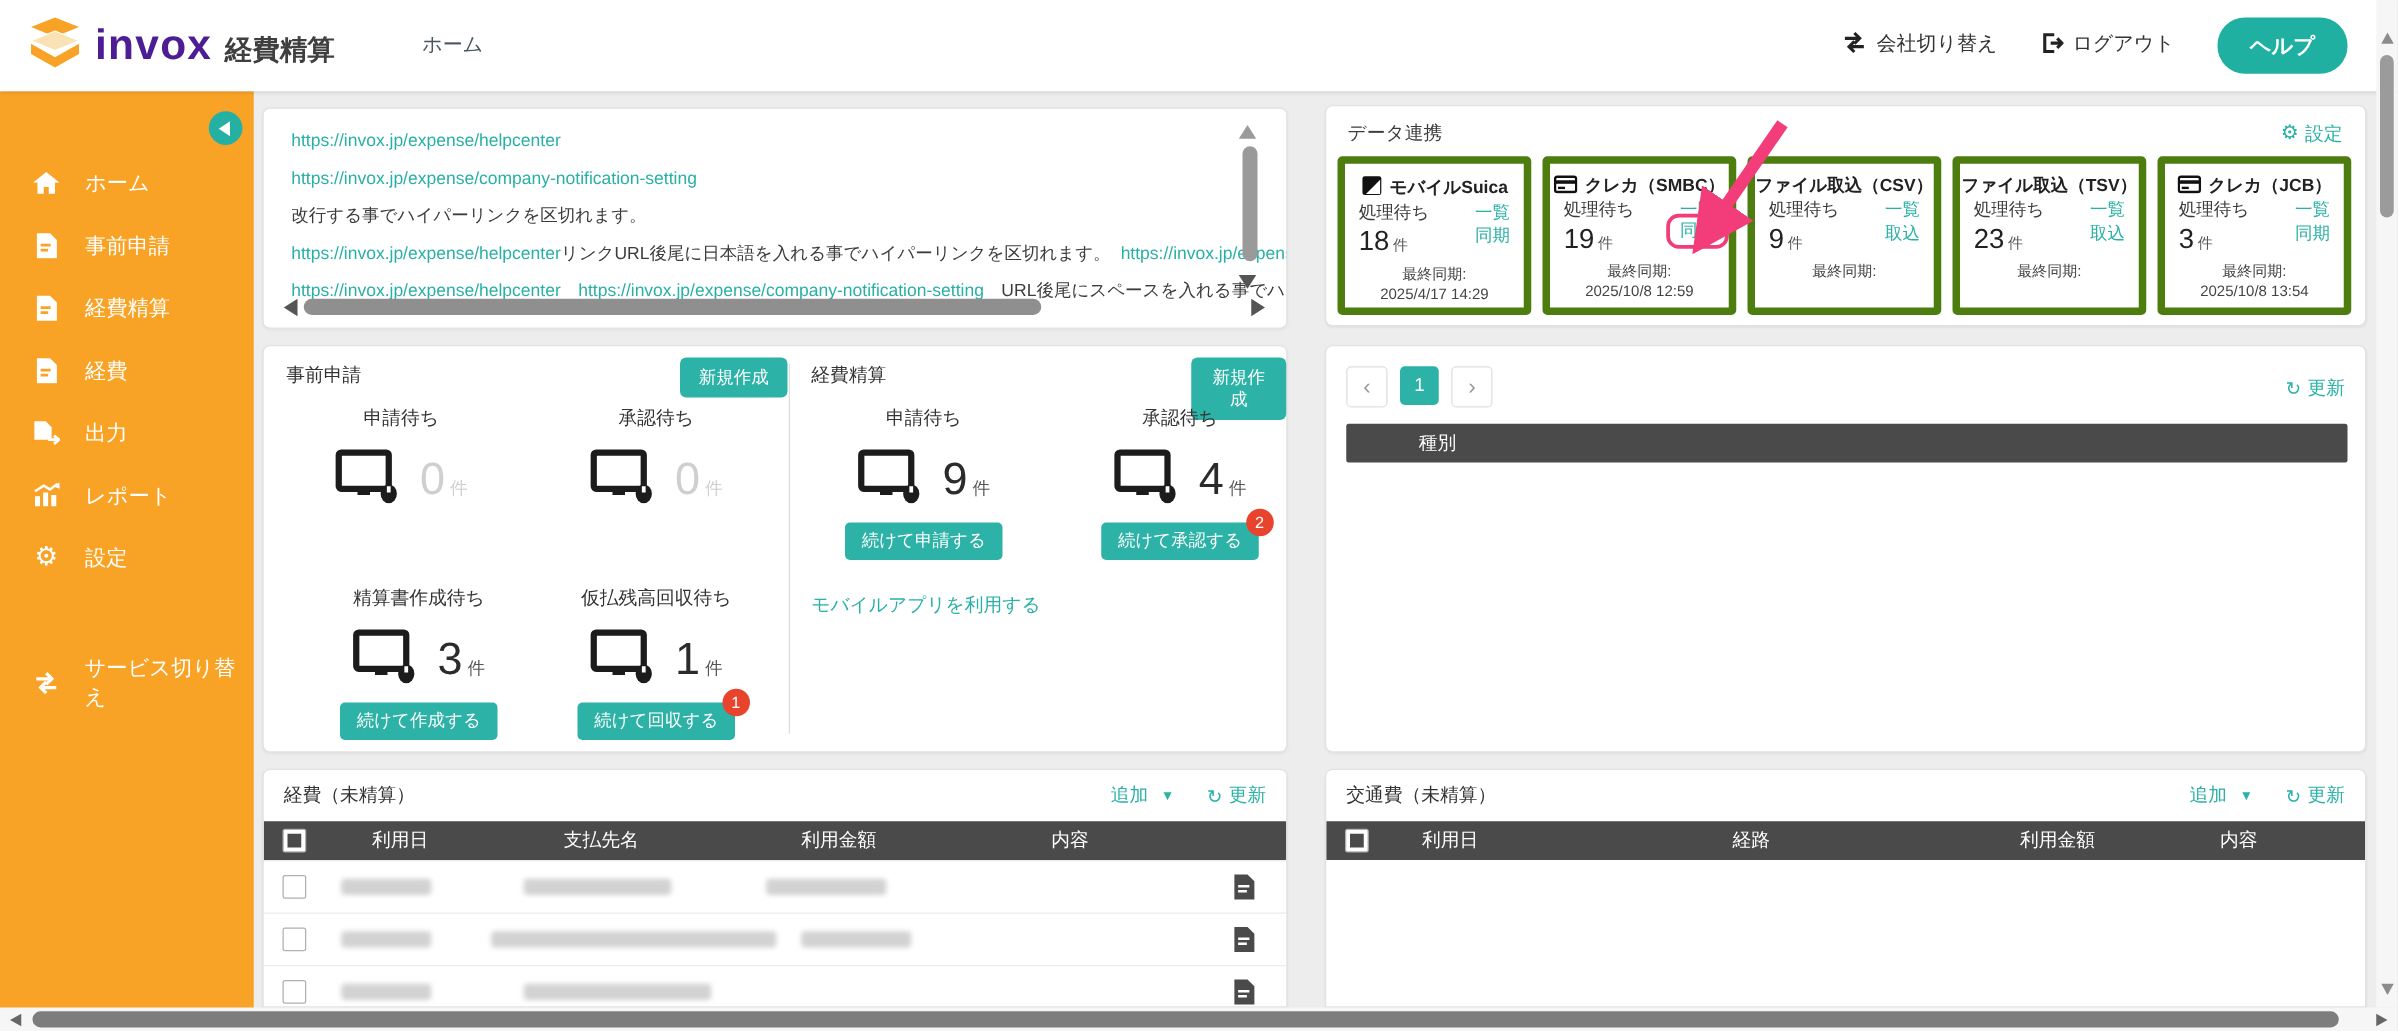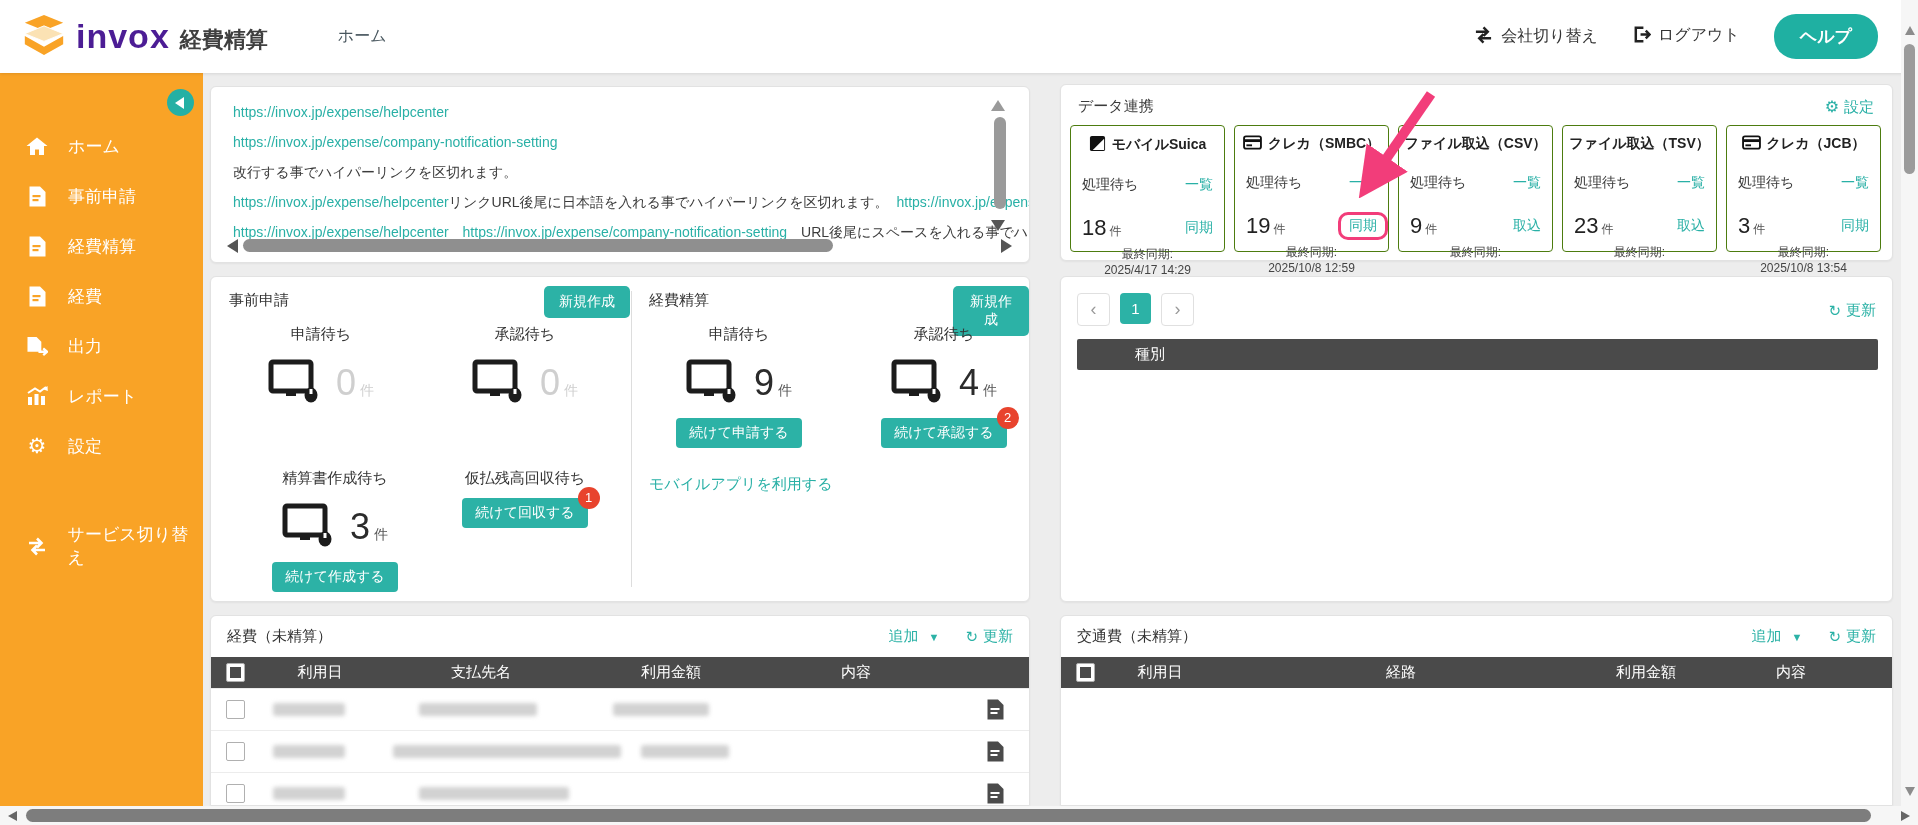--- a/index.html
+++ b/index.html
@@ -46,25 +46,25 @@
             border-bottom:7px solid transparent;border-right:11px solid #555}
   .hsb-thumb{position:absolute;left:32px;top:152px;width:590px;height:13px;background:#8f8f8f;border-radius:7px}
   .hsb-right{position:absolute;left:790px;top:152px;width:0;height:0;border-top:7px solid transparent;
              border-bottom:7px solid transparent;border-left:11px solid #555}
   
   .datalink{left:1060px;top:84px;width:833px;height:177px}
   .dl-title{position:absolute;left:17px;top:12px;font-size:15px}
   .dl-settings{position:absolute;right:18px;top:12px;display:flex;align-items:center;gap:5px;
                font-size:15px;color:#29b0a6;cursor:pointer}
   .dl-cards{position:absolute;left:9px;top:40px;display:flex;gap:9px}
-  .dcard{width:155px;height:127px;border:1px solid #4d7c0f;border-radius:4px;background:#fff;
+  .dcard{width:155px;height:127px;border:6px solid #4d7c0f;border-radius:4px;background:#fff;
          box-sizing:border-box;padding:9px 11px;position:relative}
   .dcard-head{display:flex;align-items:center;justify-content:center;gap:6px;font-size:14px;
               font-weight:bold;white-space:nowrap;color:#222}
-  .dcard-row{display:flex;justify-content:space-between;align-items:center;margin-top:21px;font-size:14px}
+  .dcard-row{display:flex;justify-content:space-between;align-items:flex-start;margin-top:1px;font-size:14px}
   .dcard-count{font-size:22px;color:#222}
   .dcard-unit{font-size:12px;color:#555;margin-left:3px}
   .dcard-last{margin-top:5px;text-align:center;font-size:12px;color:#444;line-height:16px}
   .sync-highlight{display:inline-block;border:3px solid #f23d7a;border-radius:10px;
                   padding:2px 8px;margin:-7px -11px -7px 0;position:relative;z-index:3;background:#fff}
   .annot-arrow{position:absolute;right:-52px;top:-40px;width:95px;height:112px;z-index:6;pointer-events:none}
   
   .midleft{left:210px;top:276px;width:820px;height:326px}
   .ml-divider{position:absolute;left:420px;top:14px;height:296px;border-left:1px solid #ddd}
   .sec-title{position:absolute;font-size:15px;color:#333}
@@ -418,20 +418,31 @@
             <ellipse cx="43" cy="36" rx="6.5" ry="7.5" fill="#1c1c1c"></ellipse>
             <rect x="41.5" y="30" width="3" height="5" fill="#fff"></rect>
           </svg>
       </span>
       <span><span class="stat-count">3</span><span class="stat-unit">件</span></span>
     </div>
     <span class="stat-btn"><span>続けて作成する</span></span>
   </div>
   <div class="stat" style="left:214px;top:192px">
     <div class="stat-label">仮払残高回収待ち</div>
+    <div class="stat-body">
+      <span>
+        <svg width="52" height="44" viewBox="0 0 52 44">
+            <rect x="3" y="3" width="40" height="29" rx="2" fill="none" stroke="#1c1c1c" stroke-width="5"></rect>
+            <rect x="18" y="32" width="10" height="5" fill="#1c1c1c"></rect>
+            <ellipse cx="43" cy="36" rx="6.5" ry="7.5" fill="#1c1c1c"></ellipse>
+            <rect x="41.5" y="30" width="3" height="5" fill="#fff"></rect>
+          </svg>
+      </span>
+      <span><span class="stat-count">1</span><span class="stat-unit">件</span></span>
+    </div>
     <span class="stat-btn"><span>続けて回収する</span><span class="badge">1</span></span>
   </div>
 
   <div class="stat" style="left:428px;top:48px">
     <div class="stat-label">申請待ち</div>
     <div class="stat-body">
       <span>
         <svg width="52" height="44" viewBox="0 0 52 44">
             <rect x="3" y="3" width="40" height="29" rx="2" fill="none" stroke="#1c1c1c" stroke-width="5"></rect>
             <rect x="18" y="32" width="10" height="5" fill="#1c1c1c"></rect>

